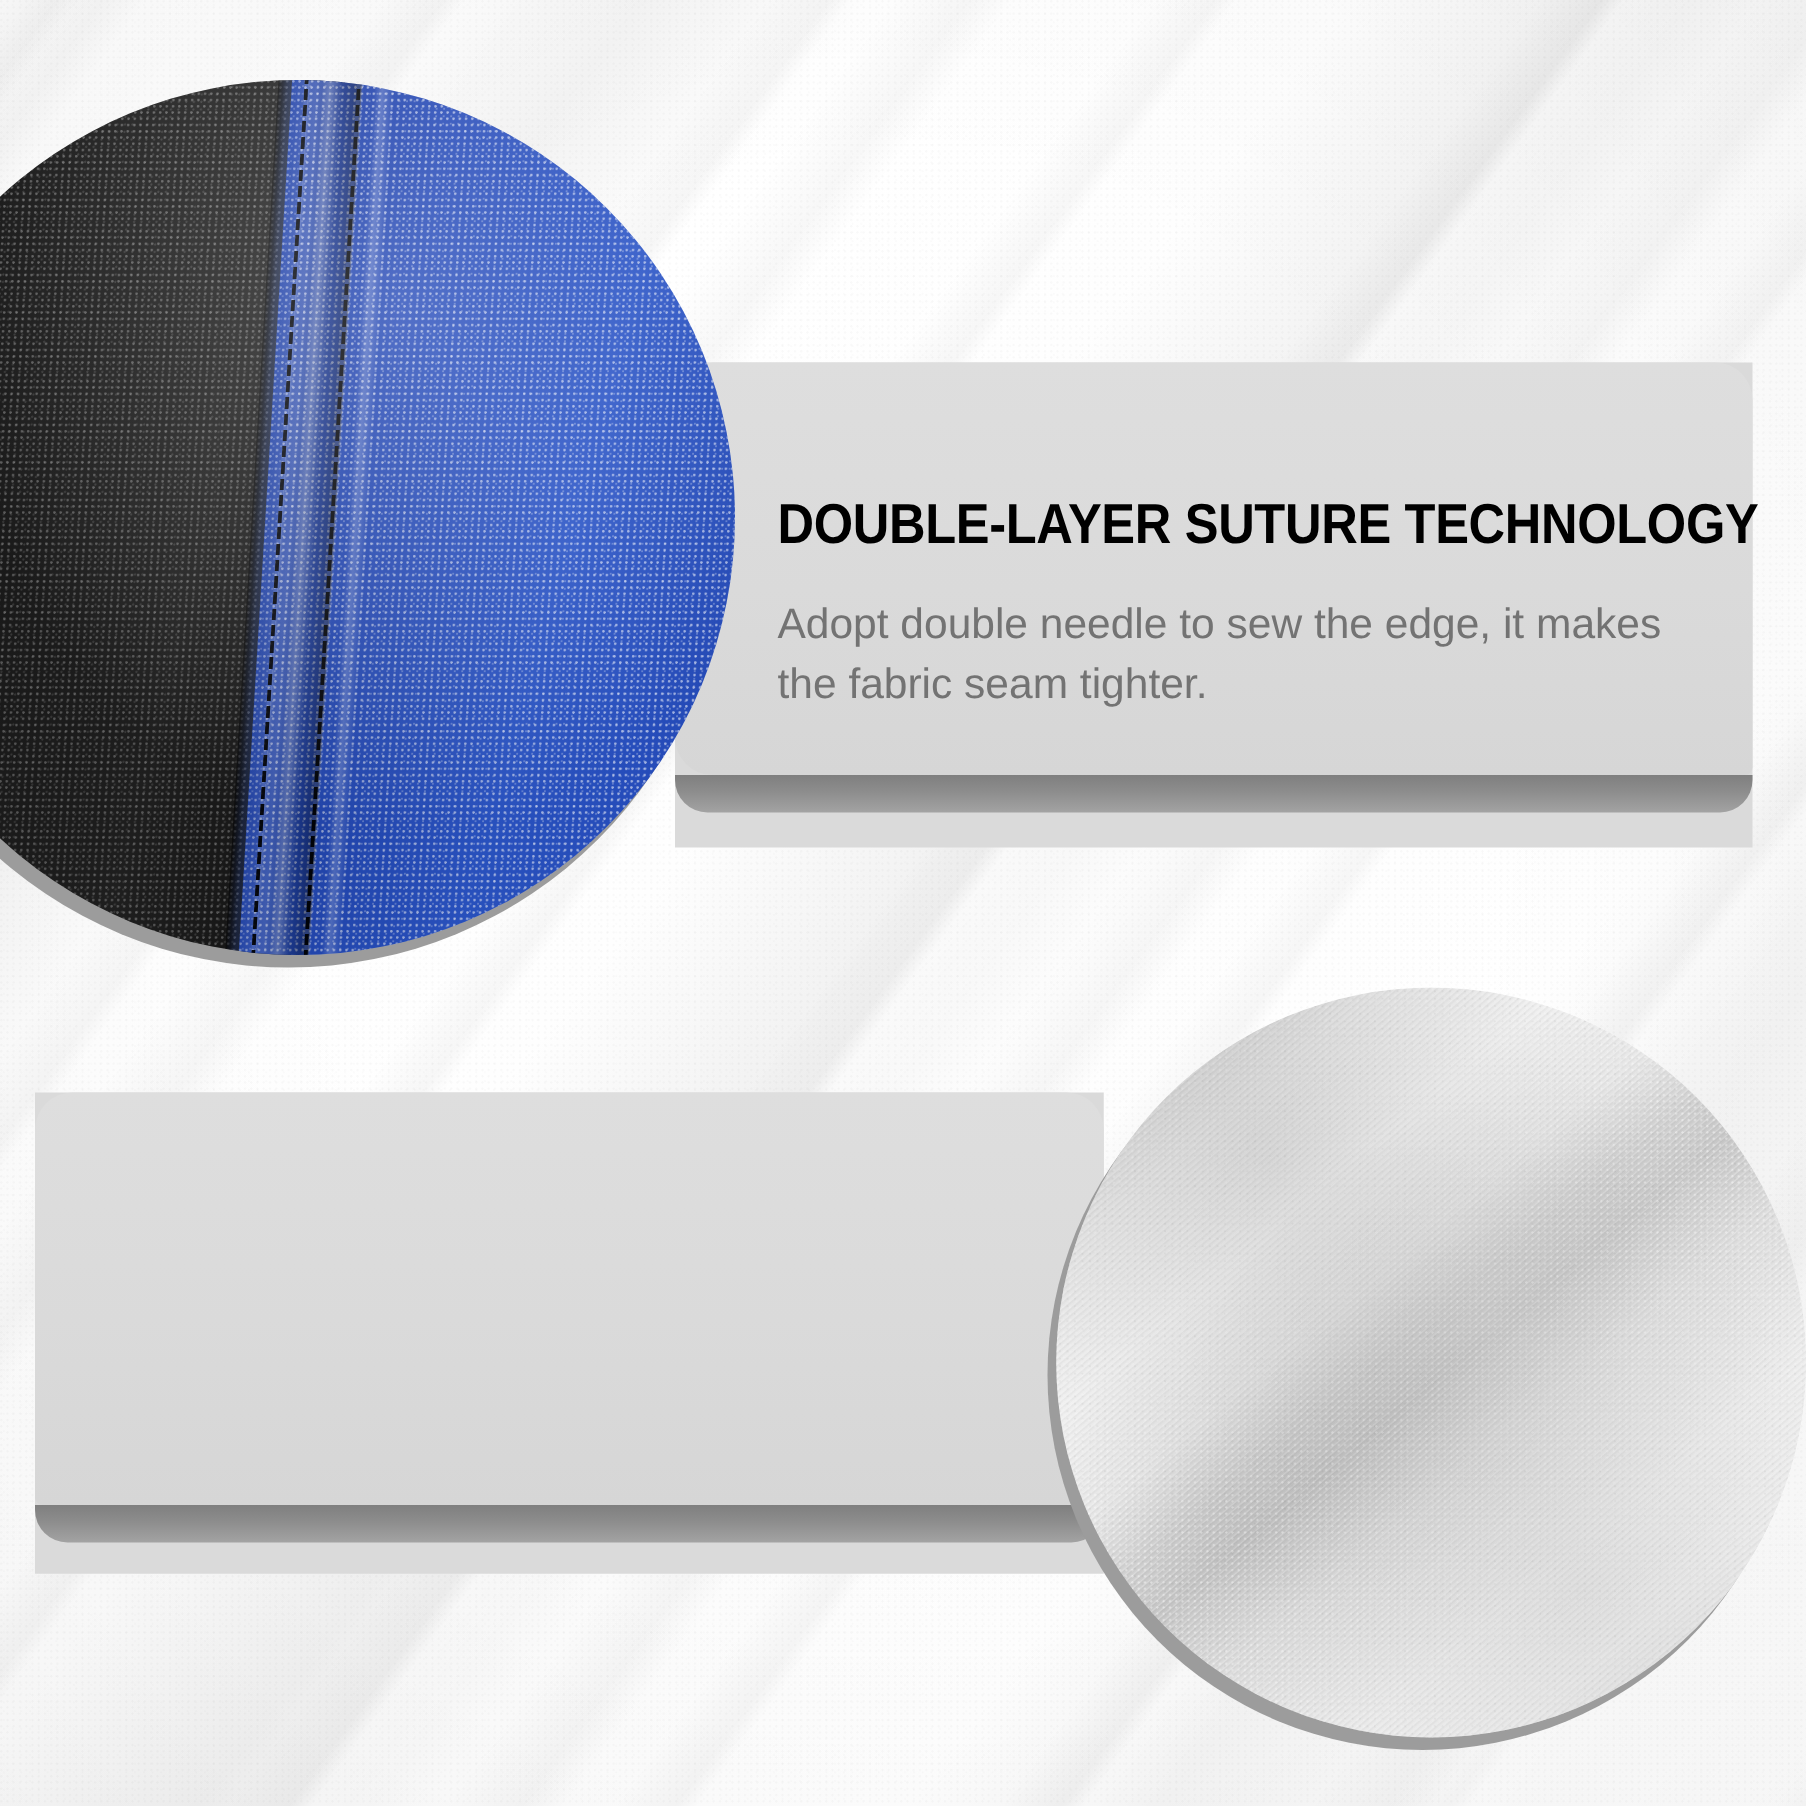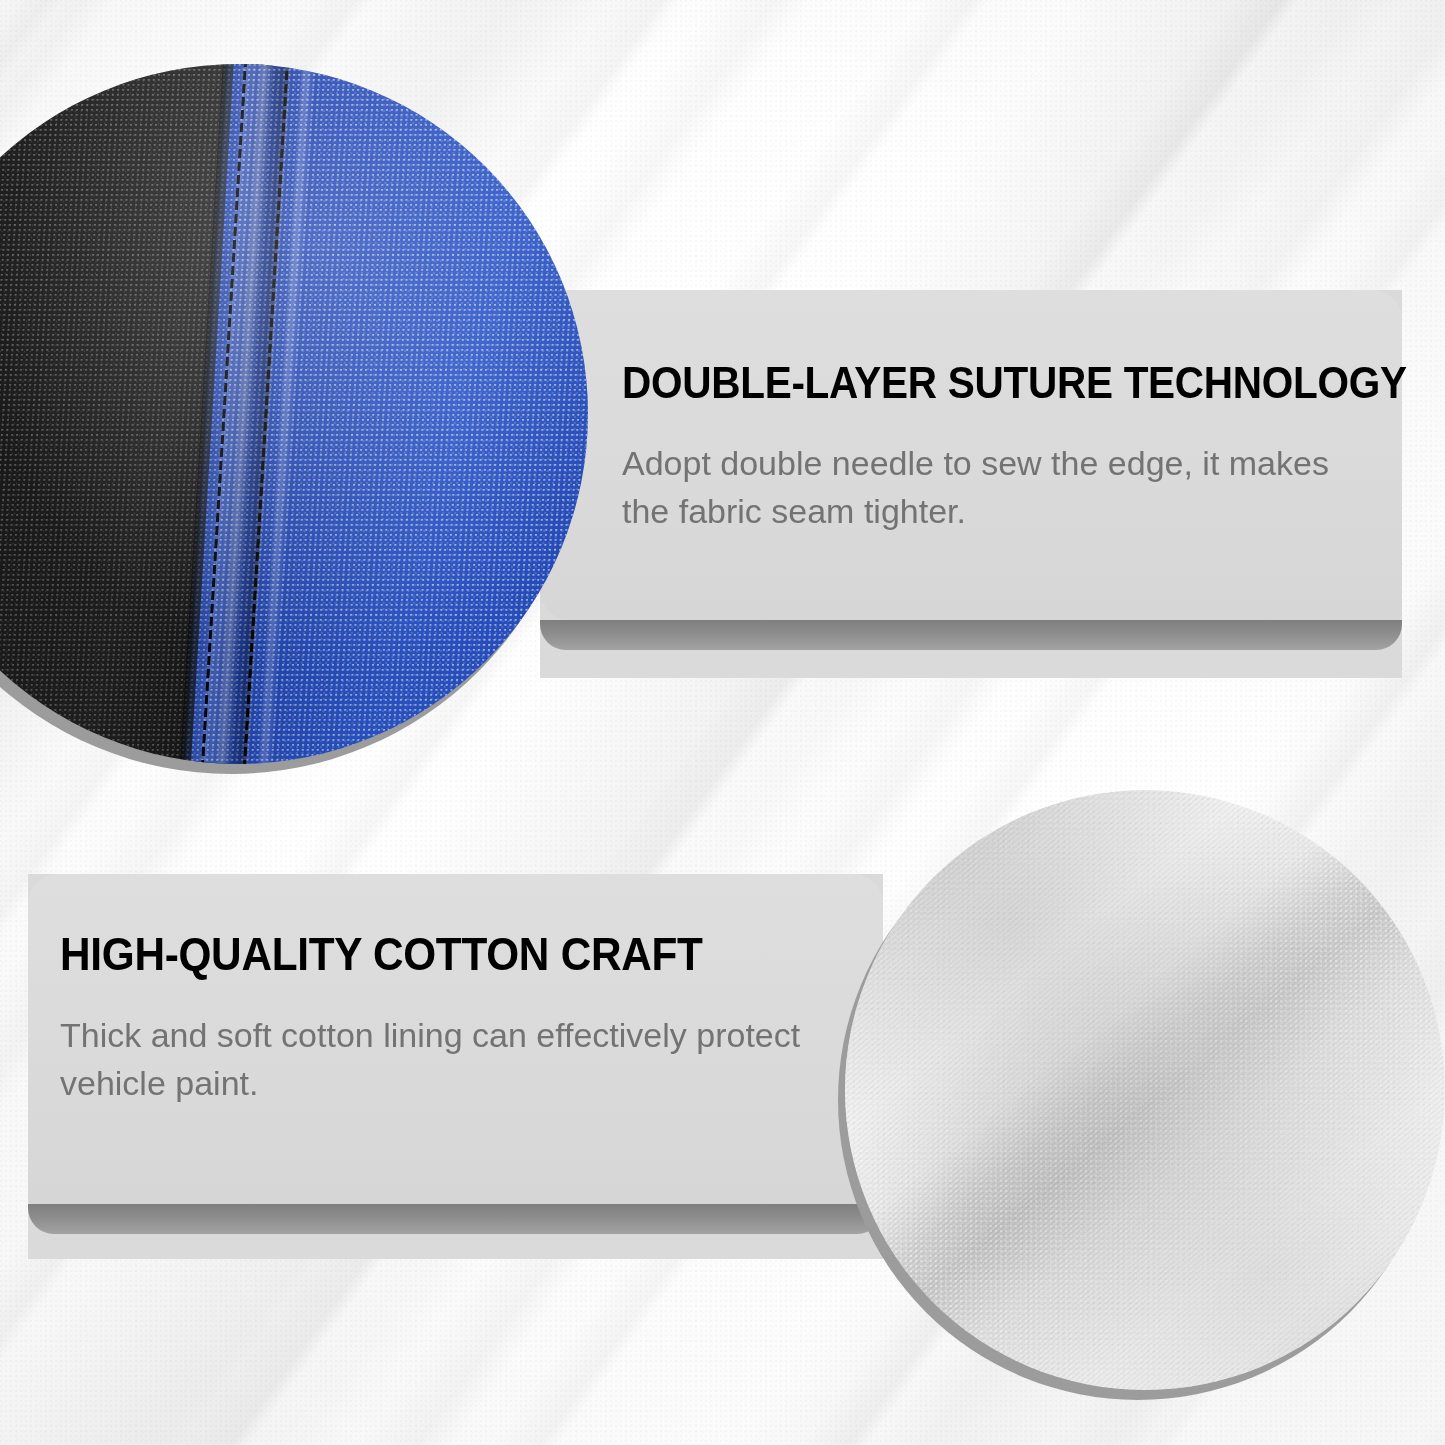--- a/index.html
+++ b/index.html
@@ -124,20 +124,21 @@
   }
   #card-cotton .card-bar {
     top: 330px;
     height: 30px;
     border-radius: 0 0 26px 26px;
   }
 
   .card-text {
     position: absolute;
     z-index: 4;
+    margin-top: 36px;
   }
   .card-title {
     font-family: "Liberation Sans", sans-serif;
     font-weight: 700;
     color: #000000;
     letter-spacing: -0.3px;
     line-height: 1.0;
     white-space: nowrap;
     transform: scaleX(0.90);
     transform-origin: left center;
@@ -363,24 +364,20 @@
   </div>
   <div class="card-text" id="text-suture">
     <p class="card-title">DOUBLE-LAYER SUTURE TECHNOLOGY</p>
     <p class="card-desc">Adopt double needle to sew the edge, it makes the fabric seam tighter.</p>
   </div>
 
   <div class="card" id="card-cotton">
     <div class="card-body"></div>
     <div class="card-bar"></div>
   </div>
-  <div class="card-text" id="text-cotton">
-    <p class="card-title">HIGH-QUALITY COTTON CRAFT</p>
-    <p class="card-desc">Thick and soft cotton lining can effectively protect vehicle paint.</p>
-  </div>
 
   <div class="circle-wrap" id="circle-seam">
     <div class="circle-shadow"></div>
     <div class="circle-photo">
       <div class="fabric-black"></div>
       <div class="fabric-blue"></div>
       <div class="hem-band"></div>
       <div class="seam-ridge" id="ridge-a"></div>
       <div class="seam-ridge" id="ridge-b"></div>
       <div class="stitch" id="stitch-a"></div>

